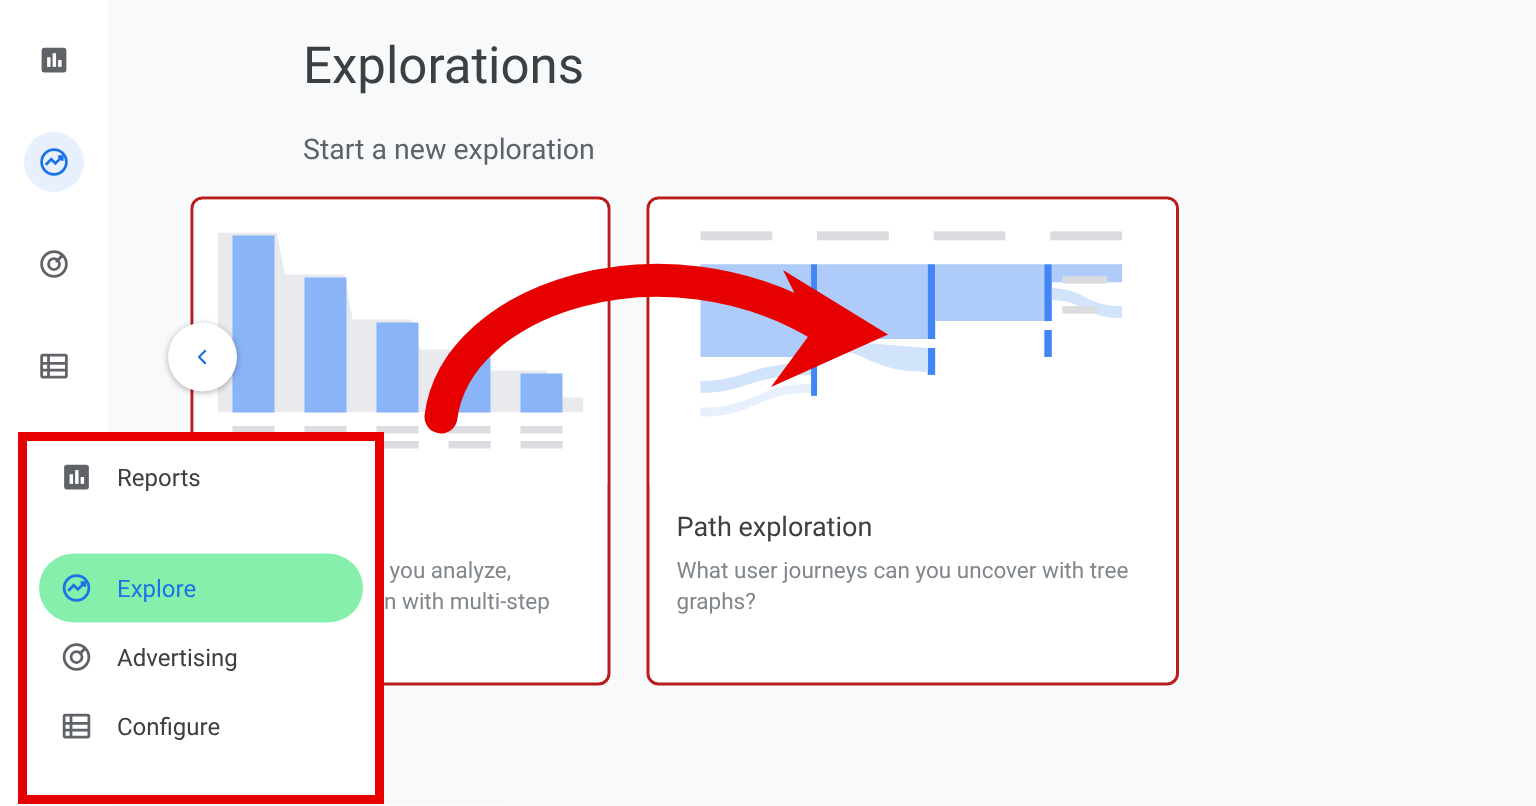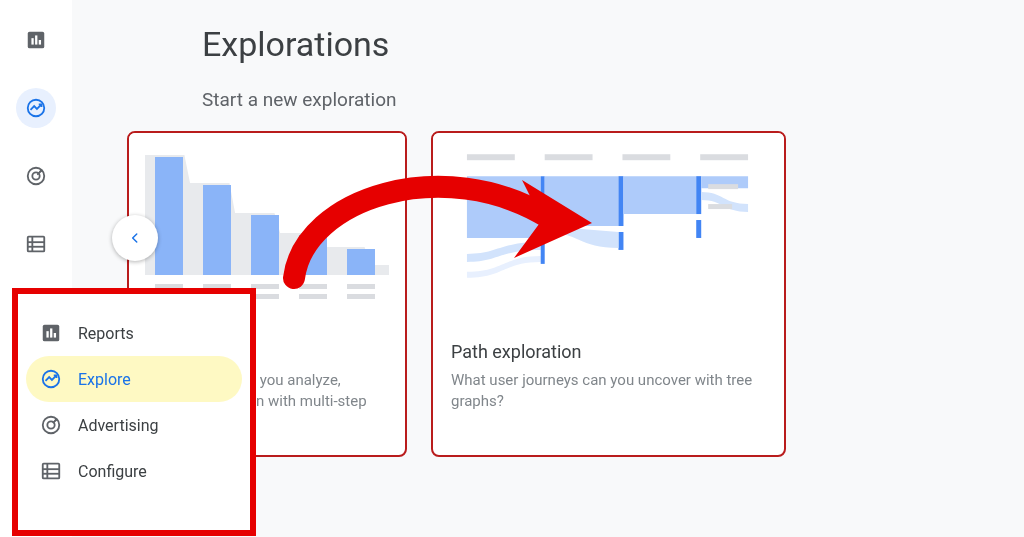--- a/index.html
+++ b/index.html
@@ -115,36 +115,37 @@
   }
   
   .sidebar-expanded {
     position: absolute;
     left: 12px;
     top: 288px;
     width: 244px;
     height: 248px;
     background: #fff;
     border: 6px solid #e60000;
-    padding: 16px 8px;
+    padding: 1px 8px;
     z-index: 20;
   }
   .exp-item {
     display: flex;
     align-items: center;
     gap: 16px;
     padding: 12px 14px;
     border-radius: 24px;
     cursor: pointer;
     font-size: 16px;
     color: #3c4043;
   }
   .exp-item.active {
-    background: #fef9c3;
+    background: #86efac;
     color: #1a73e8;
+    margin-top: 28px;
   }
   .exp-item svg { width: 22px; height: 22px; flex-shrink:0; }
   
   .red-arrow {
     position: absolute;
     left: 264px;
     top: 158px;
     z-index: 15;
     pointer-events: none;
   }

